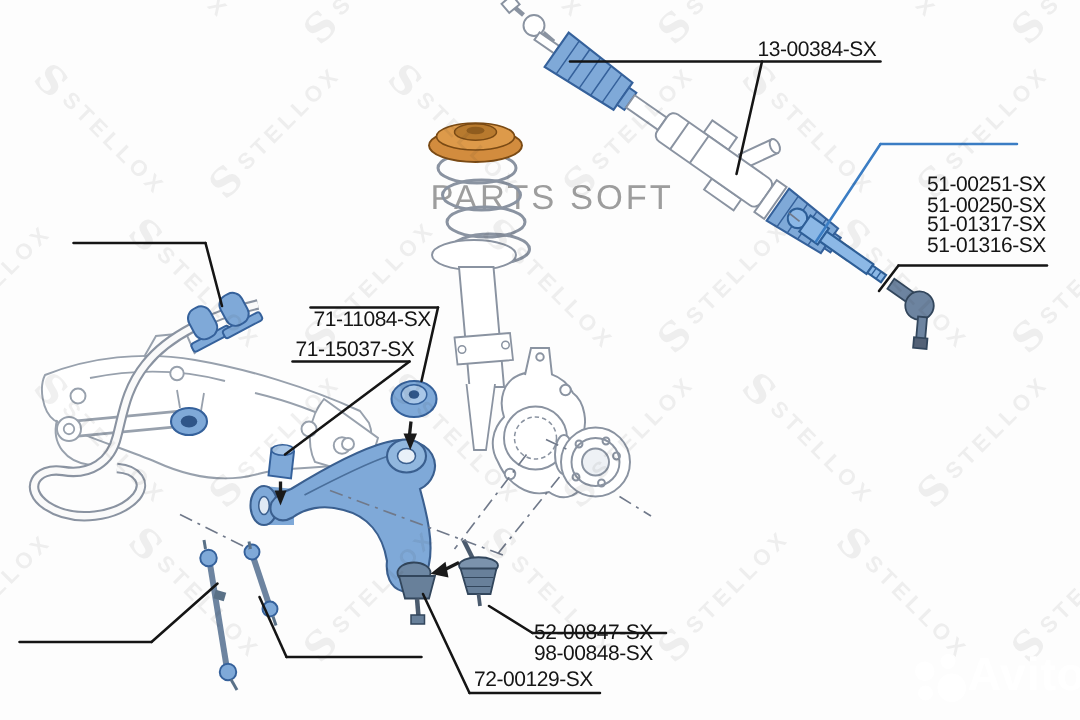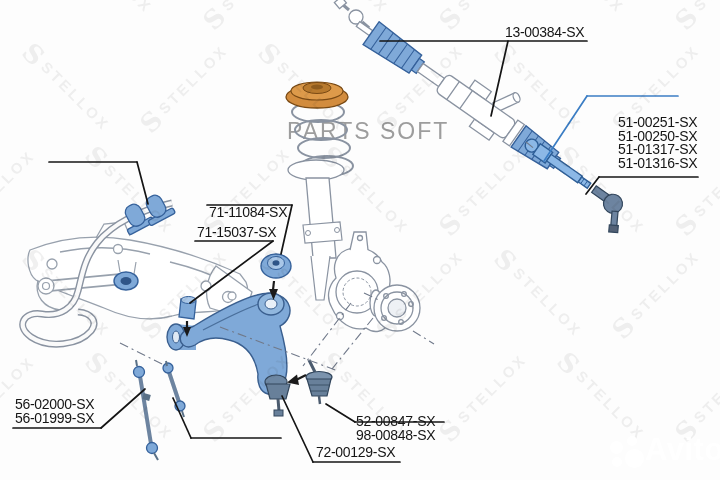--- a/index.html
+++ b/index.html
@@ -310,24 +310,20 @@
 
 
   <div class="plabel" style="left:209px;top:206px;">
     <div>71-11084-SX</div>
   </div>
 
   <div class="plabel" style="left:197px;top:226px;">
     <div>71-15037-SX</div>
   </div>
 
-  <div class="plabel lh14" style="left:15px;top:397px;">
-    <div>56-02000-SX</div>
-    <div>56-01999-SX</div>
-  </div>
 
 
   <div class="plabel lh14" style="left:356px;top:414px;">
     <div>52-00847-SX</div>
     <div>98-00848-SX</div>
   </div>
 
   <div class="plabel" style="left:316px;top:446px;">
     <div>72-00129-SX</div>
   </div>

